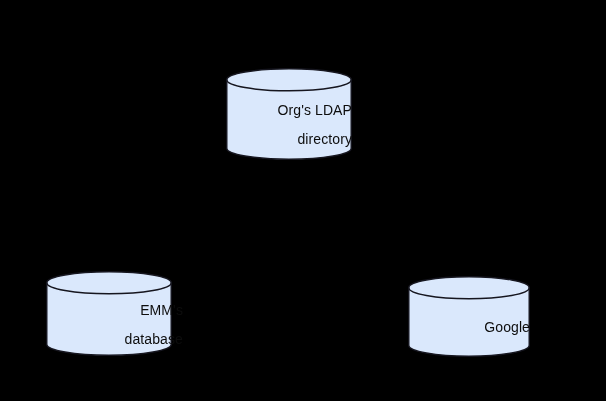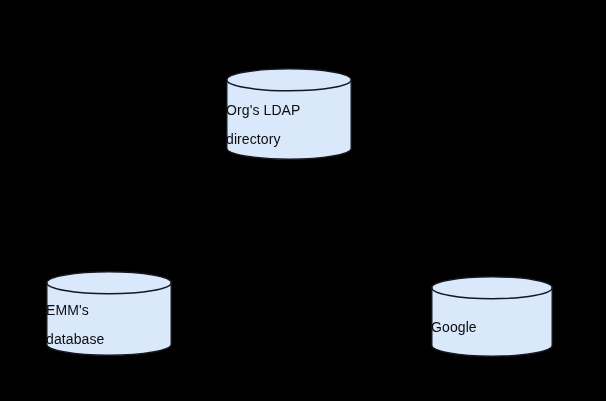--- a/index.html
+++ b/index.html
@@ -27,21 +27,21 @@
     position: absolute;
     left: 0;
     top: 0;
     display: block;
     overflow: visible;
   }
   .node-label {
     position: absolute;
     left: 0;
     width: 100%;
-    text-align: left;
+    text-align: right;
     color: #0d0d0d;
     font-size: 14px;
     line-height: 17px;
     letter-spacing: 0.1px;
     white-space: pre-line;
     pointer-events: none;
   }
 </style>
 </head>
 <body>
@@ -57,20 +57,20 @@
 directory</div>
     </div>
     <div class="node" style="left: 46px; top: 271px; width: 137px; height: 85px;">
       <svg width="126" height="85" viewBox="0 0 126 85">
         <path d="M 0.75 11.8 A 62.25 11.05 0 0 1 125.25 11.8 L 125.25 73.2 A 62.25 11.05 0 0 1 0.75 73.2 Z" fill="#dae8fc" stroke="#16161f" stroke-width="1.5" stroke-linejoin="round"></path>
         <path d="M 0.75 11.8 A 62.25 11.05 0 0 0 125.25 11.8" fill="none" stroke="#16161f" stroke-width="1.5" stroke-linecap="round"></path>
       </svg>
       <div class="node-label" style="color: rgb(13, 13, 13); font-size: 14px; line-height: 29px; top: 24.55px;">EMM's
 database</div>
     </div>
-    <div class="node" style="left: 431px; top: 276px; width: 122px; height: 81px;">
+    <div class="node" style="left: 408px; top: 276px; width: 122px; height: 81px;">
       <svg width="122" height="81" viewBox="0 0 122 81">
         <path d="M 0.75 11.69 A 60.25 10.94 0 0 1 121.25 11.69 L 121.25 69.31 A 60.25 10.94 0 0 1 0.75 69.31 Z" fill="#dae8fc" stroke="#16161f" stroke-width="1.5" stroke-linejoin="round"></path>
         <path d="M 0.75 11.69 A 60.25 10.94 0 0 0 121.25 11.69" fill="none" stroke="#16161f" stroke-width="1.5" stroke-linecap="round"></path>
       </svg>
       <div class="node-label" style="color: rgb(13, 13, 13); font-size: 14px; line-height: 17px; top: 42.94px;">Google</div>
     </div>
   </div>
 
 </body></html>

